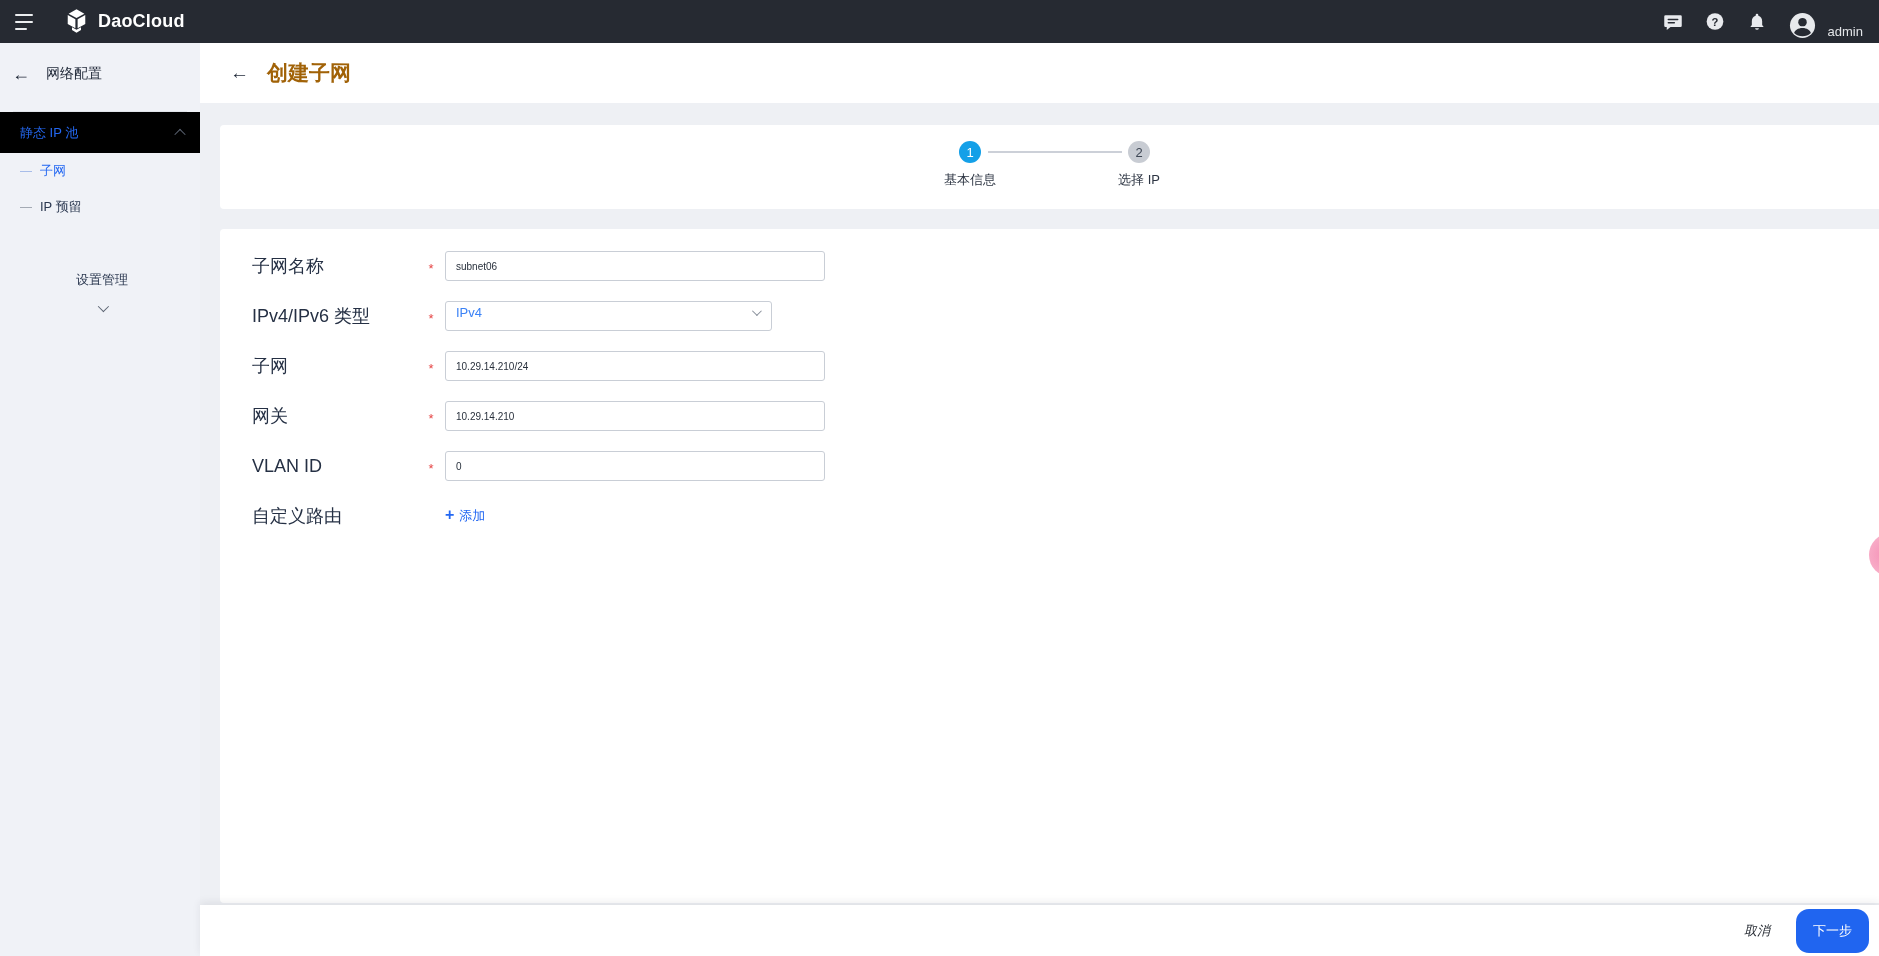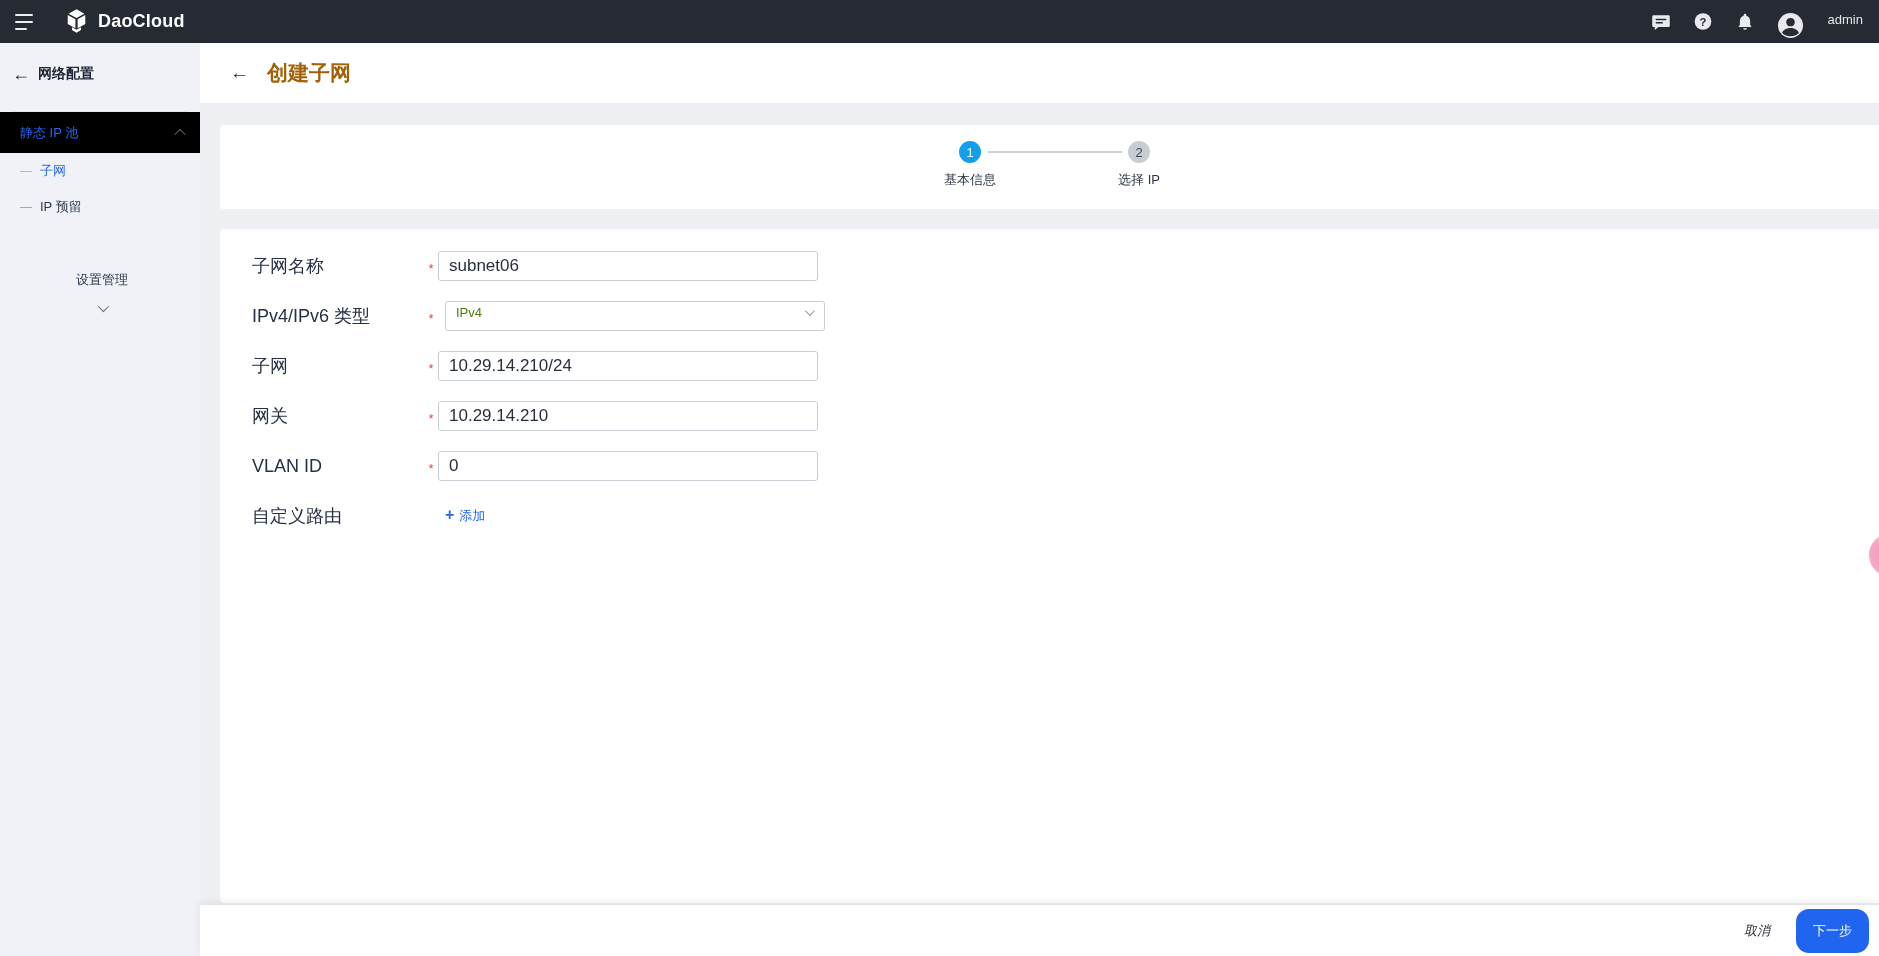--- a/index.html
+++ b/index.html
@@ -13,29 +13,29 @@
     flex-direction:column; justify-content:space-between; cursor:pointer; }
   .hamburger span { display:block; height:2px; background:#eceef0; border-radius:1px; }
   .hamburger span:nth-child(1){ width:18px; }
   .hamburger span:nth-child(2){ width:18px; }
   .hamburger span:nth-child(3){ width:12px; }
   .brand { display:flex; align-items:center; margin-left:26px; cursor:pointer; }
   .brand svg { width:27px; height:27px; }
   .brand-text { color:#ffffff; font-size:18px; font-weight:700; margin-left:8px; letter-spacing:.2px; }
   .topbar-right { margin-left:auto; display:flex; align-items:center; gap:22px; padding-right:16px; }
   .tb-icon { width:20px; height:20px; display:flex; align-items:center; justify-content:center; cursor:pointer; }
-  .avatar-wrap { display:flex; align-items:flex-start; gap:24px; cursor:pointer;margin-top:8px; }
+  .avatar-wrap { display:flex; align-items:flex-end; gap:12px; cursor:pointer;margin-top:8px; }
   .admin-name { color:#e3e5e8; font-size:13px; }
 
   
   .sidebar { position:absolute; left:0; top:43px; width:200px; height:913px;
     background:#f0f2f7; z-index:20; }
   .sb-header { display:flex; align-items:center; height:62px; padding-left:12px; }
   .sb-back { font-size:18px; font-weight:700; color:#1d2636; cursor:pointer; width:22px; }
-  .sb-title { font-size:14px; font-weight:700; color:#1d2636; margin-left:4px; }
+  .sb-title { font-size:14px; font-weight:400; color:#1d2636; margin-left:12px; }
   .sb-divider { height:1px; background:#e1e4ea; margin:6px 13px 0 13px; }
   .sb-section { height:41px; display:flex; align-items:center; padding:0 16px 0 20px;
     cursor:pointer; font-size:13px; font-weight:500; color:#2b3850; justify-content:space-between; }
   .sb-section.active { background:#000000; color:#2468f2; }
   .sb-section.plain { margin-top:46px;flex-direction:column; }
   .chev { width:8px; height:8px; border-right:1.6px solid #5c6573; border-bottom:1.6px solid #5c6573; display:inline-block; }
   .chev.up { transform:rotate(-135deg) translate(-1px,-1px); }
   .chev.down { transform:rotate(45deg) translateY(-2px); }
   .sb-child { height:36px; display:flex; align-items:center; padding-left:20px;
     font-size:13px; color:#2b3850; cursor:pointer; }
@@ -63,25 +63,25 @@
   .step-1 { left:710px; top:16px; }
   .step-2 { left:879px; top:16px; }
 
   .form-card { position:absolute; left:20px; top:126px; width:1659px; height:674px;
     background:#ffffff; border-radius:4px 0 0 4px; padding-top:22px; }
   .form-row { display:flex; align-items:center; height:30px; margin-bottom:20px; }
   .f-label { width:172px; text-align:left; font-size:18px; color:#253044;margin-left:32px; }
   .f-label.wide { width:186px; }
   .f-req { width:14px; text-align:center; color:#e54545; font-size:13px; padding-top:4px; }
   .f-input { width:380px; height:30px; border:1px solid #c9ced6; border-radius:3px;
-    padding:0 10px; font-size:17px; color:#28303c; outline:none; background:#fff;
+    padding:0 10px; font-size:10px; color:#28303c; margin-left:7px; outline:none; background:#fff;
     font-family:"Liberation Sans","DejaVu Sans",sans-serif; }
-  .f-select { width:380px; height:30px; border:1px solid #c9ced6; border-radius:3px;
+  .f-select { width:327px; height:30px; border:1px solid #c9ced6; border-radius:3px;
     margin-left:7px; display:flex; align-items:center; justify-content:space-between;
-    padding:0 12px 8px 10px; font-size:13px; color:#4d7c0f; cursor:pointer; background:#fff; }
+    padding:0 12px 8px 10px; font-size:13px; color:#3b82f6; cursor:pointer; background:#fff; }
   .f-select .chev { border-color:#8a919c; transform:rotate(45deg) translateY(-2px); width:7px; height:7px; }
   .add-link { margin-left:7px; display:flex; align-items:center; color:#2468f2;
     font-size:13px; cursor:pointer; }
   .add-plus { font-size:16px; font-weight:700; margin-right:5px; line-height:1; padding-bottom:2px; }
 
   
   .footer-bar { position:absolute; left:200px; bottom:0; width:1679px; height:51px;
     background:#ffffff; box-shadow:0 -3px 8px rgba(38,42,51,.08); display:flex;
     align-items:center; justify-content:flex-end; padding-right:10px; z-index:25; }
   .btn-cancel { background:none; border:none; font-size:13px; color:#262b33; cursor:pointer;

